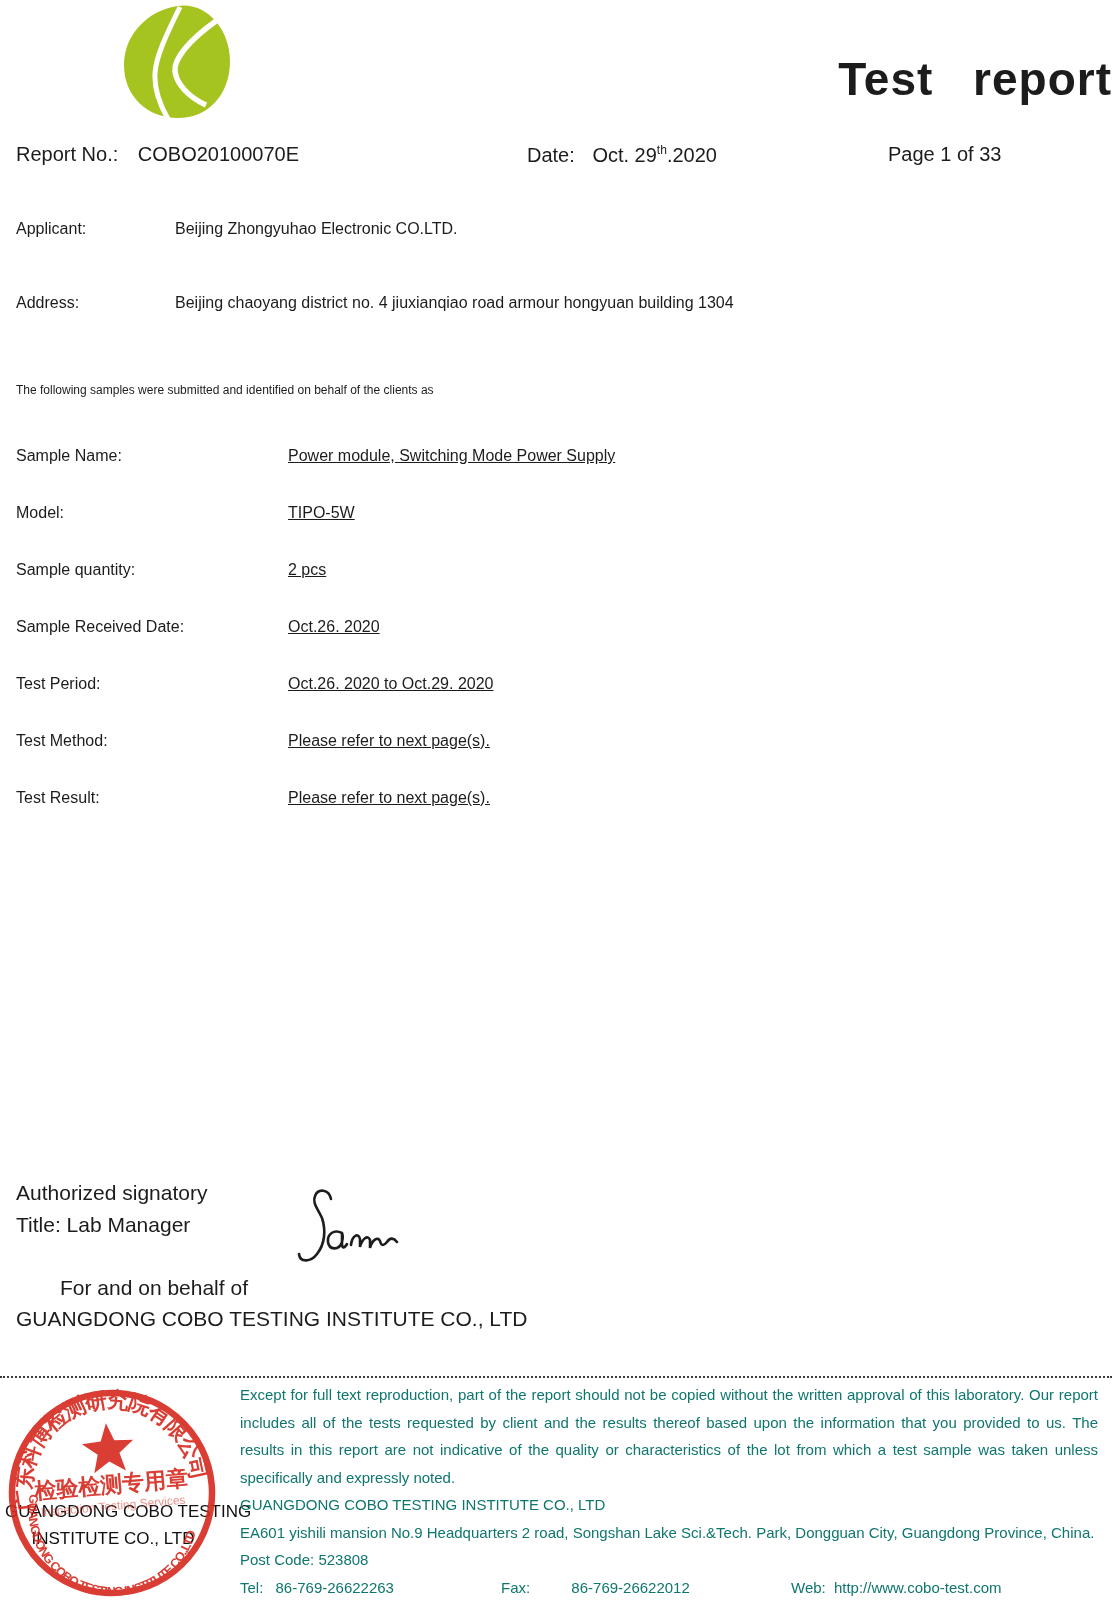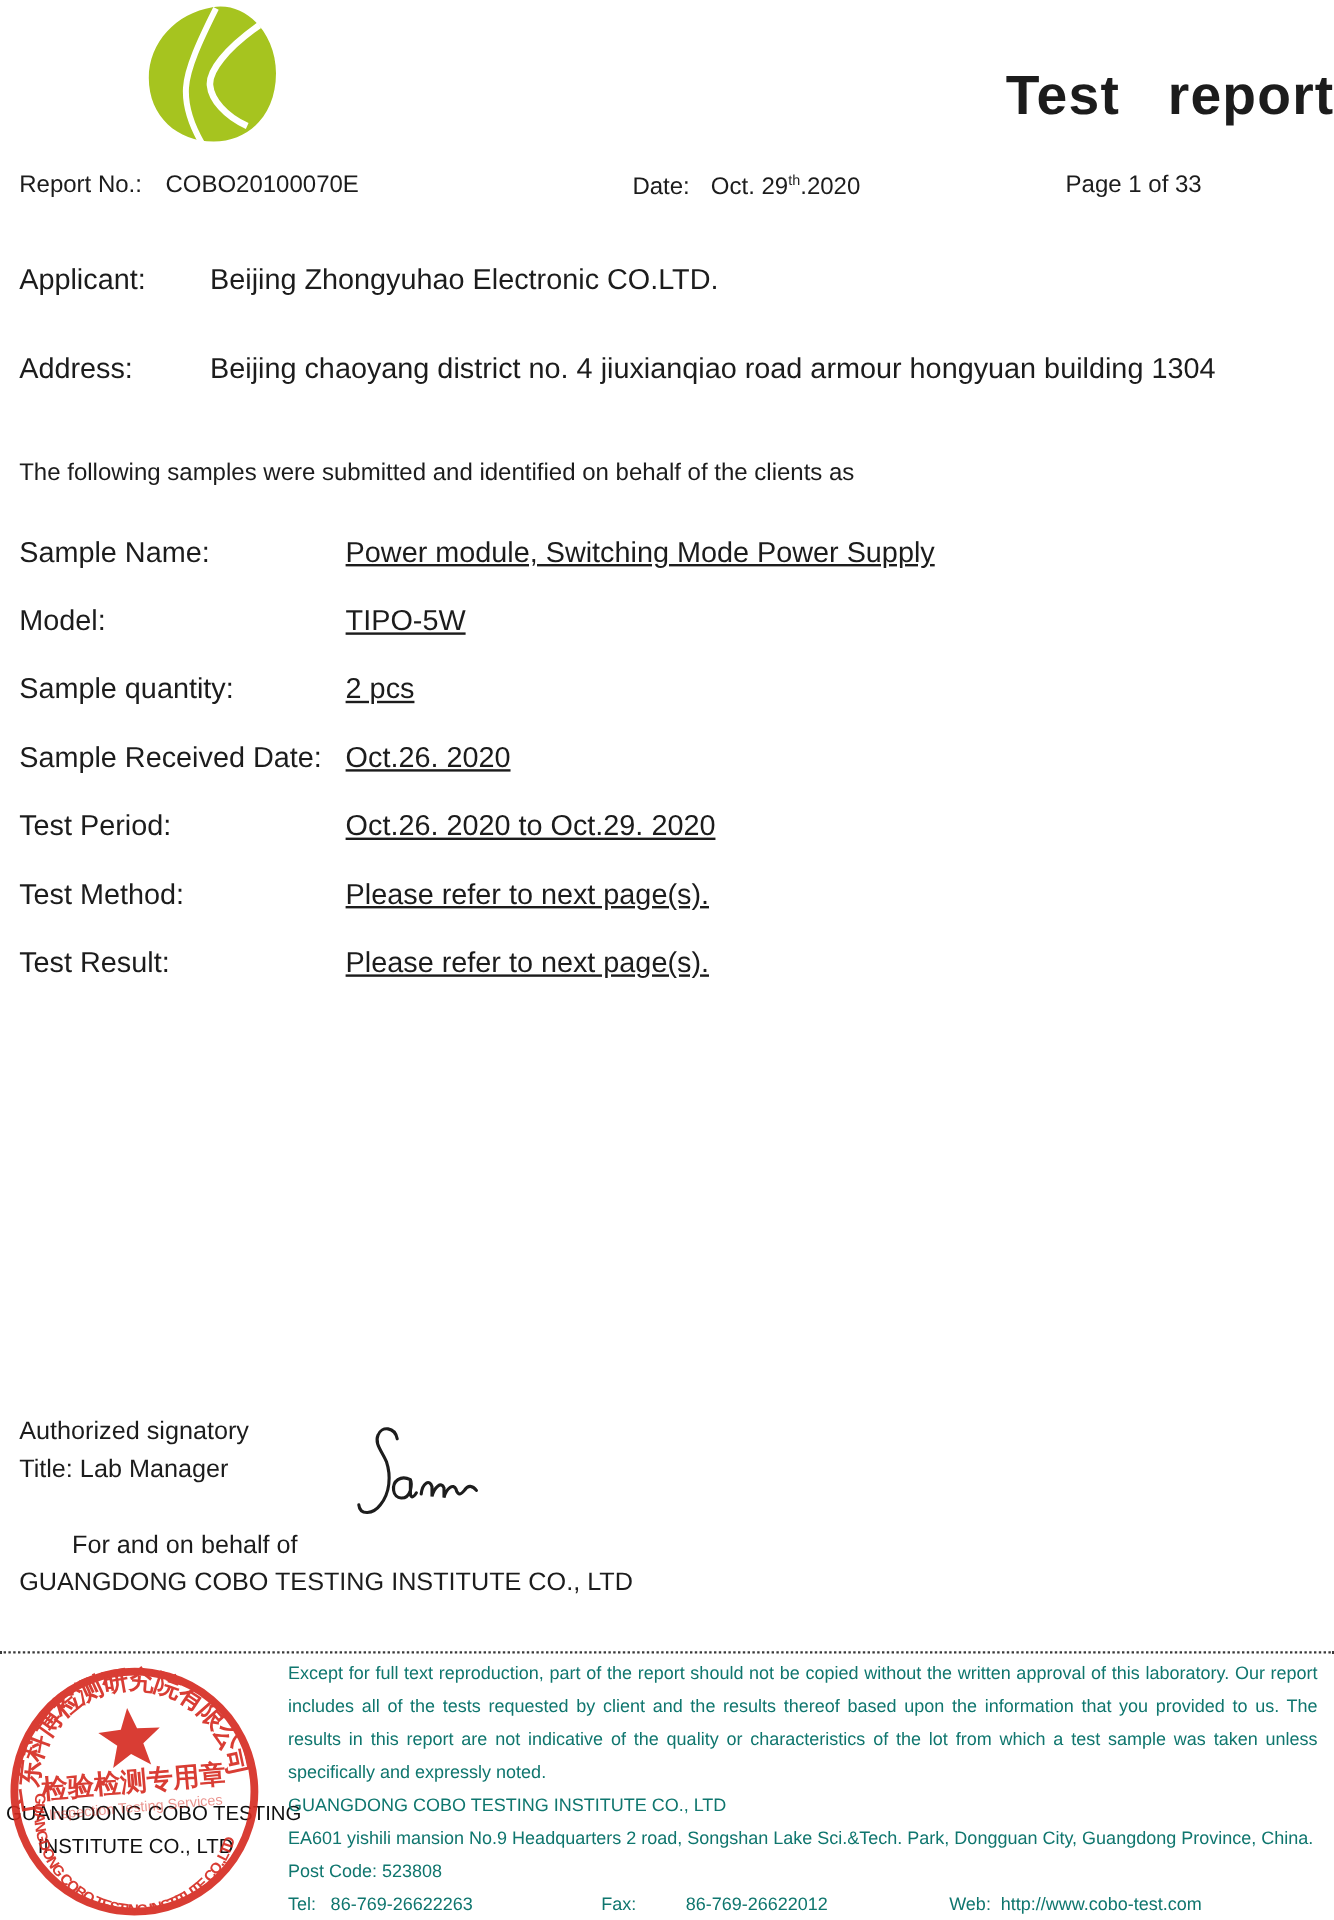--- a/index.html
+++ b/index.html
@@ -2,32 +2,32 @@
 <html><head>
 <meta charset="utf-8">
 <style>
   html,body{margin:0;padding:0;background:#888;}
   .page{
     position:relative;width:1112px;height:1600px;margin:0 auto;
     background:#ffffff;overflow:hidden;
     font-family:"Liberation Sans","DejaVu Sans",sans-serif;
     color:#1c1c1c;
   }
-  .row{position:absolute;left:0;width:1112px;height:26px;font-size:24px;white-space:nowrap;}
+  .row{position:absolute;left:0;width:1112px;height:26px;font-size:16px;white-space:nowrap;}
   .row .lbl{position:absolute;left:16px;top:0;}
   .row .val{position:absolute;top:0;}
   .val-a{left:175px;}
   .val-s{left:288px;text-decoration:underline;}
   .title{
     position:absolute;left:0;right:0;top:52px;text-align:right;
     font-size:46px;font-weight:bold;word-spacing:26px;letter-spacing:1px;margin-left:39px;
   }
   .hdr{position:absolute;top:143px;font-size:20px;white-space:nowrap;}
   .hdr sup{font-size:12px;}
-  .intro{position:absolute;left:16px;top:383px;font-size:20px;white-space:nowrap;}
+  .intro{position:absolute;left:16px;top:383px;font-size:12px;white-space:nowrap;}
   .sig-line{position:absolute;left:16px;font-size:21px;white-space:nowrap;}
   .dotted-rule{position:absolute;left:0;top:1376px;width:1112px;height:0;border-top:2px dotted #3a3a3a;}
   .footer{position:absolute;left:240px;top:1381px;width:858px;font-size:15px;line-height:27.5px;color:#0f766e;}
   .footer p{margin:0;text-align:justify;}
   .footer .fline{white-space:nowrap;}
   .contact{position:relative;height:27.5px;}
   .contact .c1{position:absolute;left:0;}
   .contact .c2{position:absolute;left:261px;}
   .contact .c3{position:absolute;left:551px;}
   .seal-printed{

